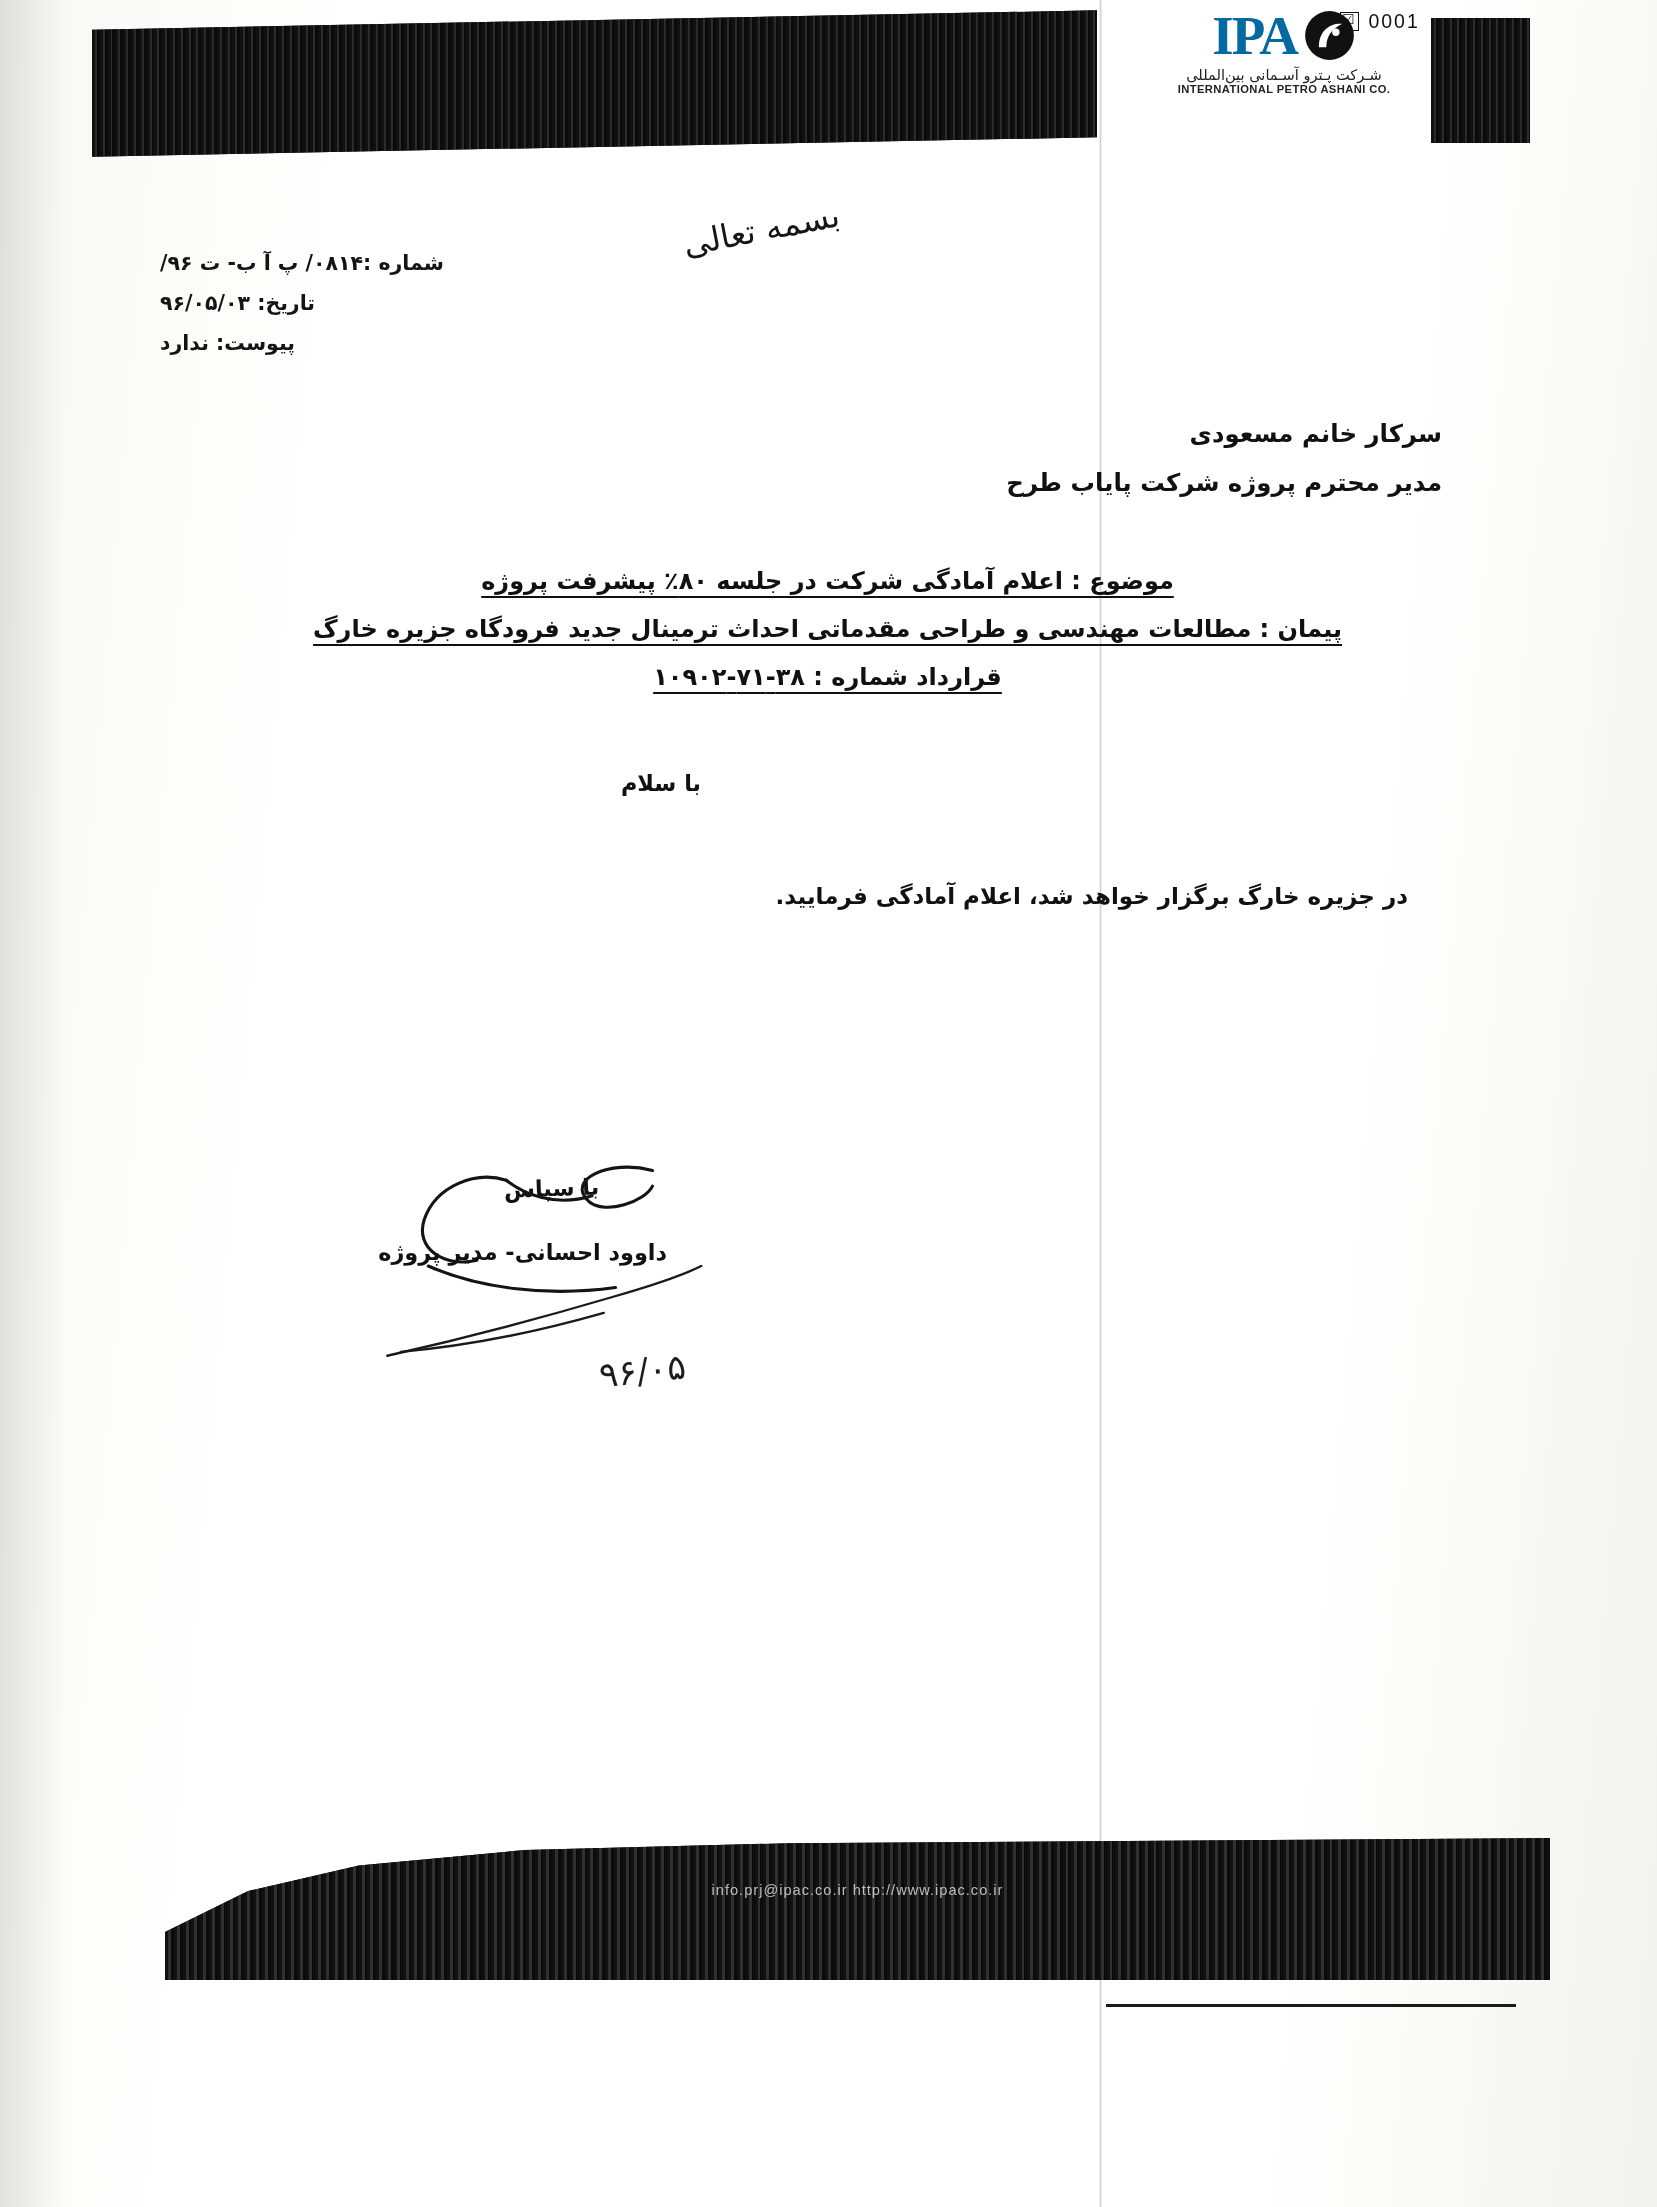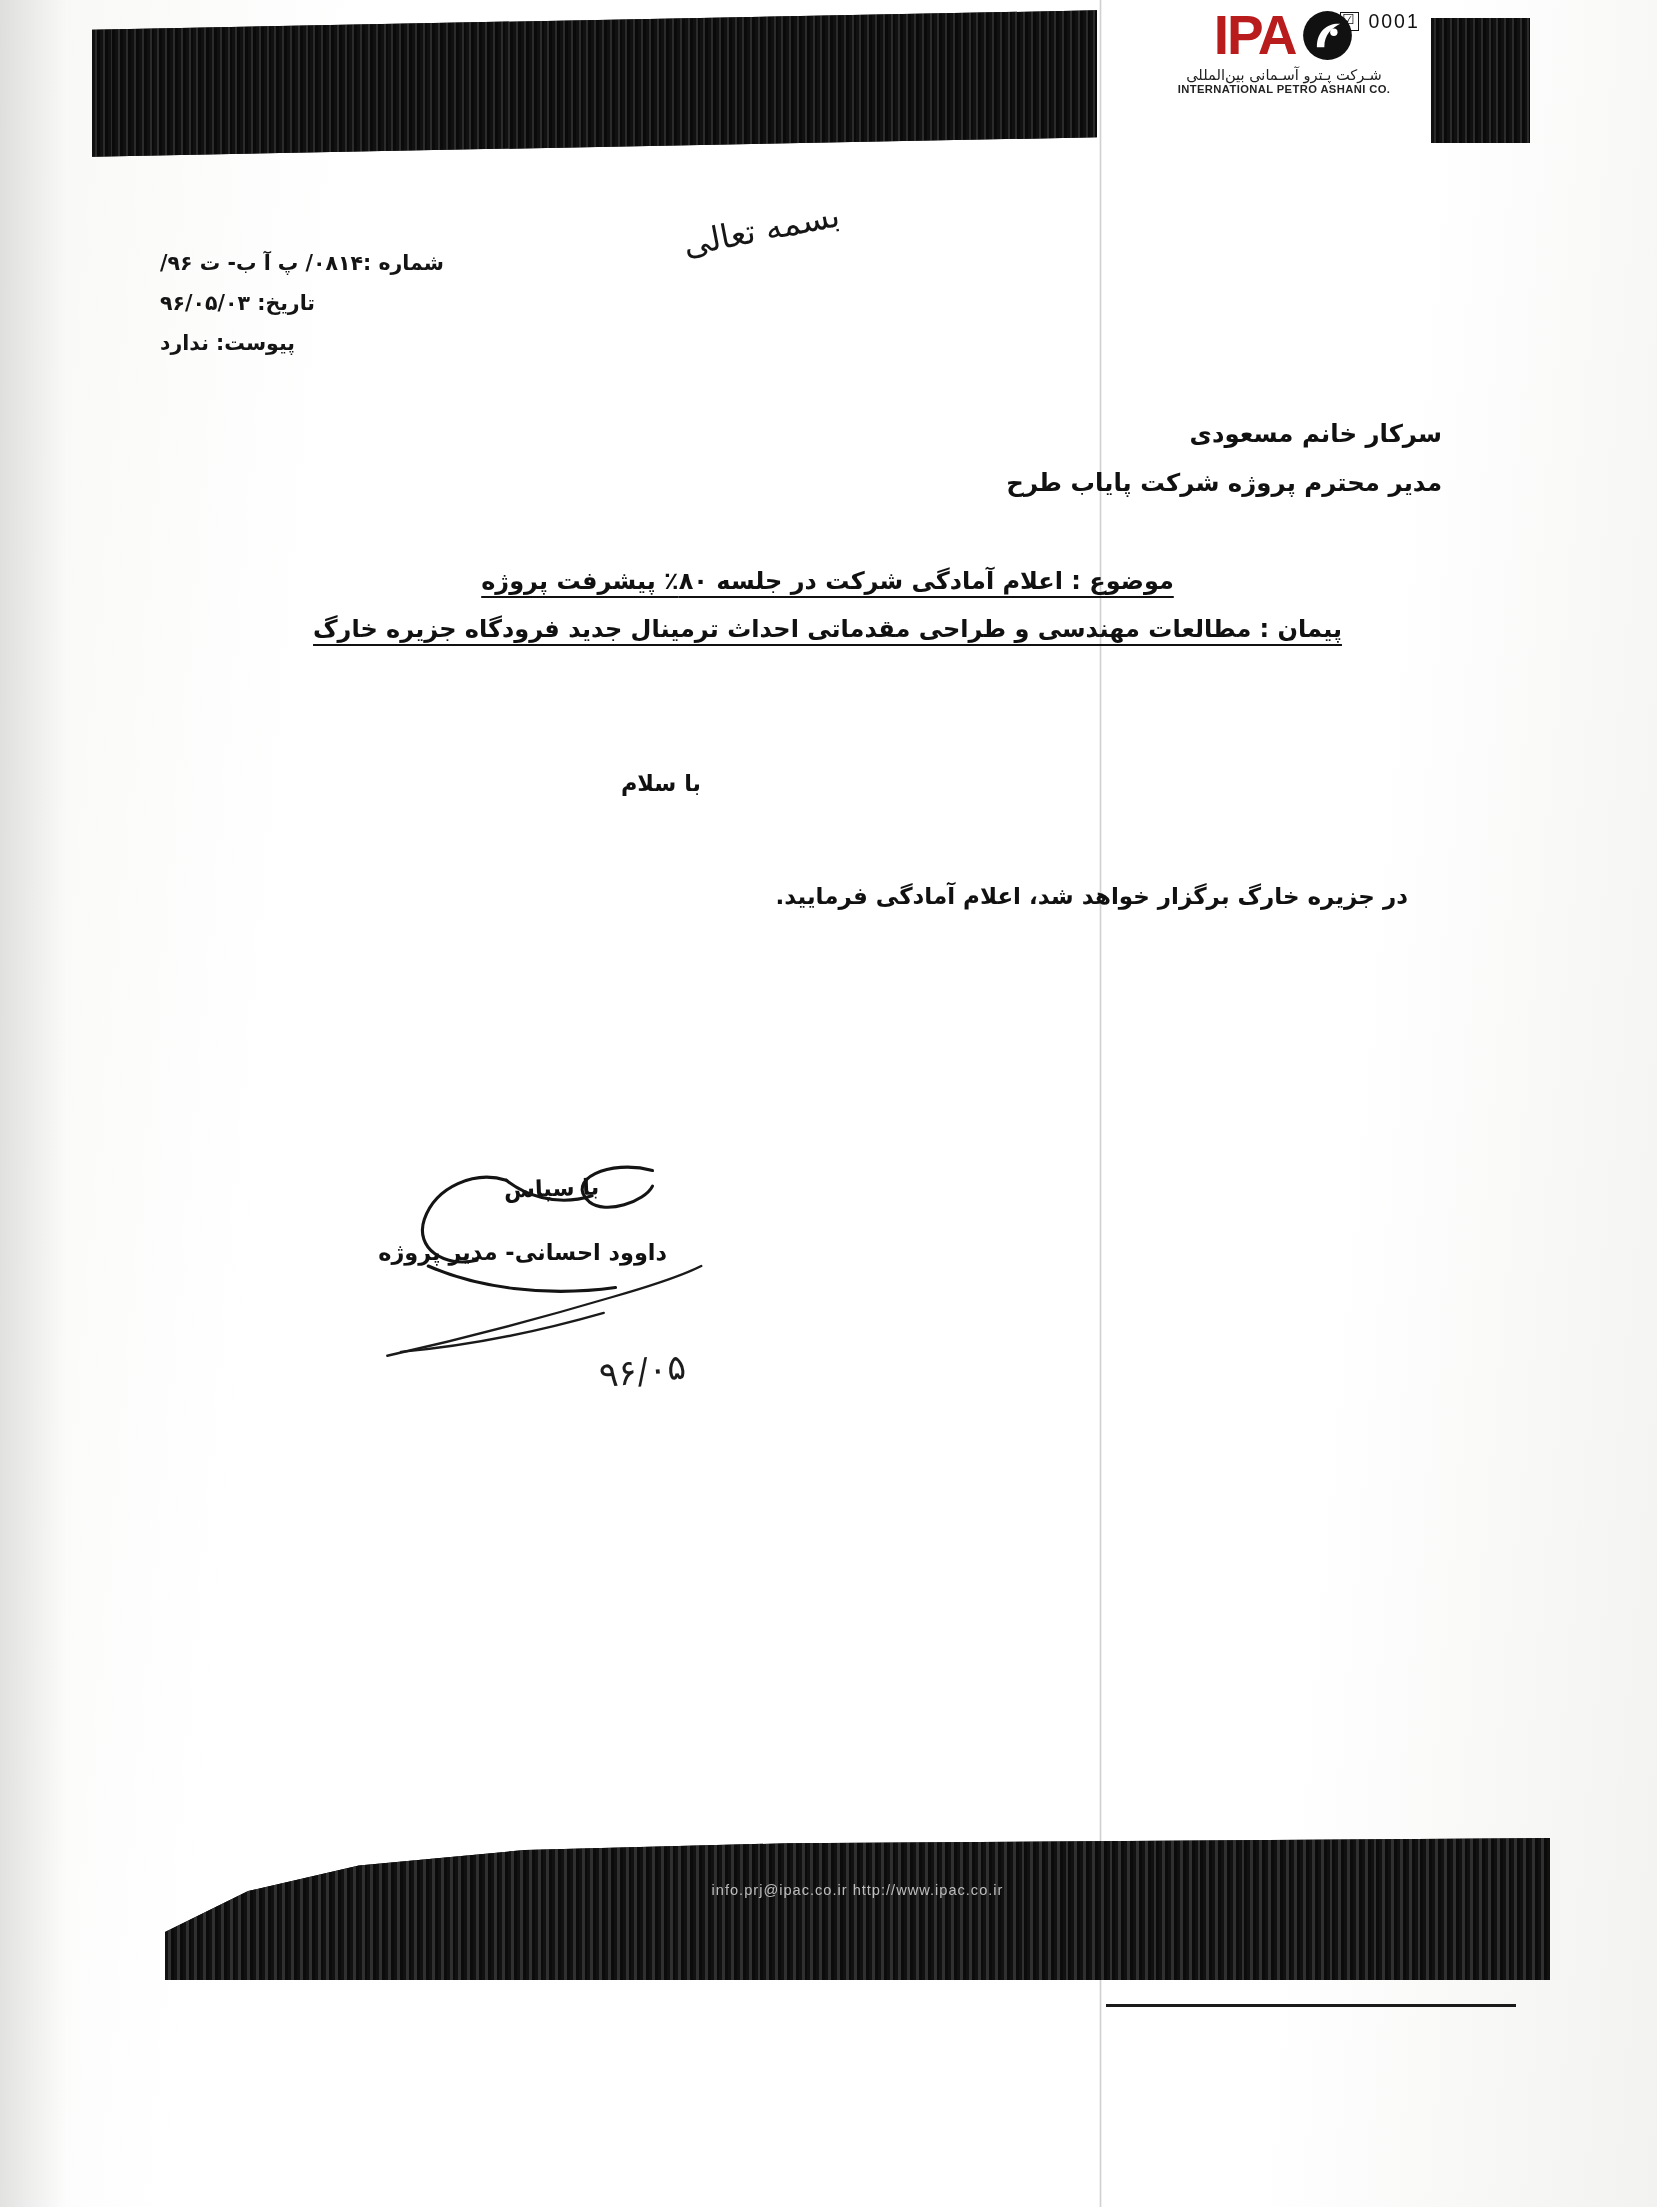--- a/index.html
+++ b/index.html
@@ -71,25 +71,25 @@
     display: flex;
     align-items: center;
     justify-content: center;
     gap: 5.9px;
   }
   .logo-mark {
     width: 53px;
     height: 55px;
   }
   .logo-word {
-    font-family: Liberation Sans, sans-serif;
+    font-family: Liberation Serif, serif;
     font-size: 55px;
     font-weight: bold;
     letter-spacing: -2px;
-    color: #b91c1c;
+    color: #0369a1;
     line-height: 1;
   }
   .logo-fa {
     margin-top: 3px;
     font-family: "DejaVu Sans", sans-serif;
     font-size: 14.6px;
     color: #222;
     letter-spacing: 1px;
     direction: rtl;
   }
@@ -362,20 +362,21 @@
   </div>
 
   <div class="addressee">
     <div>سرکار خانم مسعودی</div>
     <div>مدیر محترم پروژه شرکت پایاب طرح</div>
   </div>
 
   <div class="subject-block">
     <span class="subject-line">موضوع : اعلام آمادگی شرکت در جلسه ۸۰٪ پیشرفت پروژه</span>
     <span class="subject-line">پیمان : مطالعات مهندسی و طراحی مقدماتی احداث ترمینال جدید فرودگاه جزیره خارگ</span>
+    <span class="subject-line">قرارداد شماره : ۳۸-۷۱-۱۰۹۰۲</span>
   </div>
 
   <div class="salutation">با سلام</div>
 
   <div class="body-text">
     <p>در جزیره خارگ برگزار خواهد شد، اعلام آمادگی فرمایید.</p>
   </div>
 
   <div class="sign-thanks">با سپاس</div>
   <div class="sign-name">داوود احسانی- مدیر پروژه</div>

